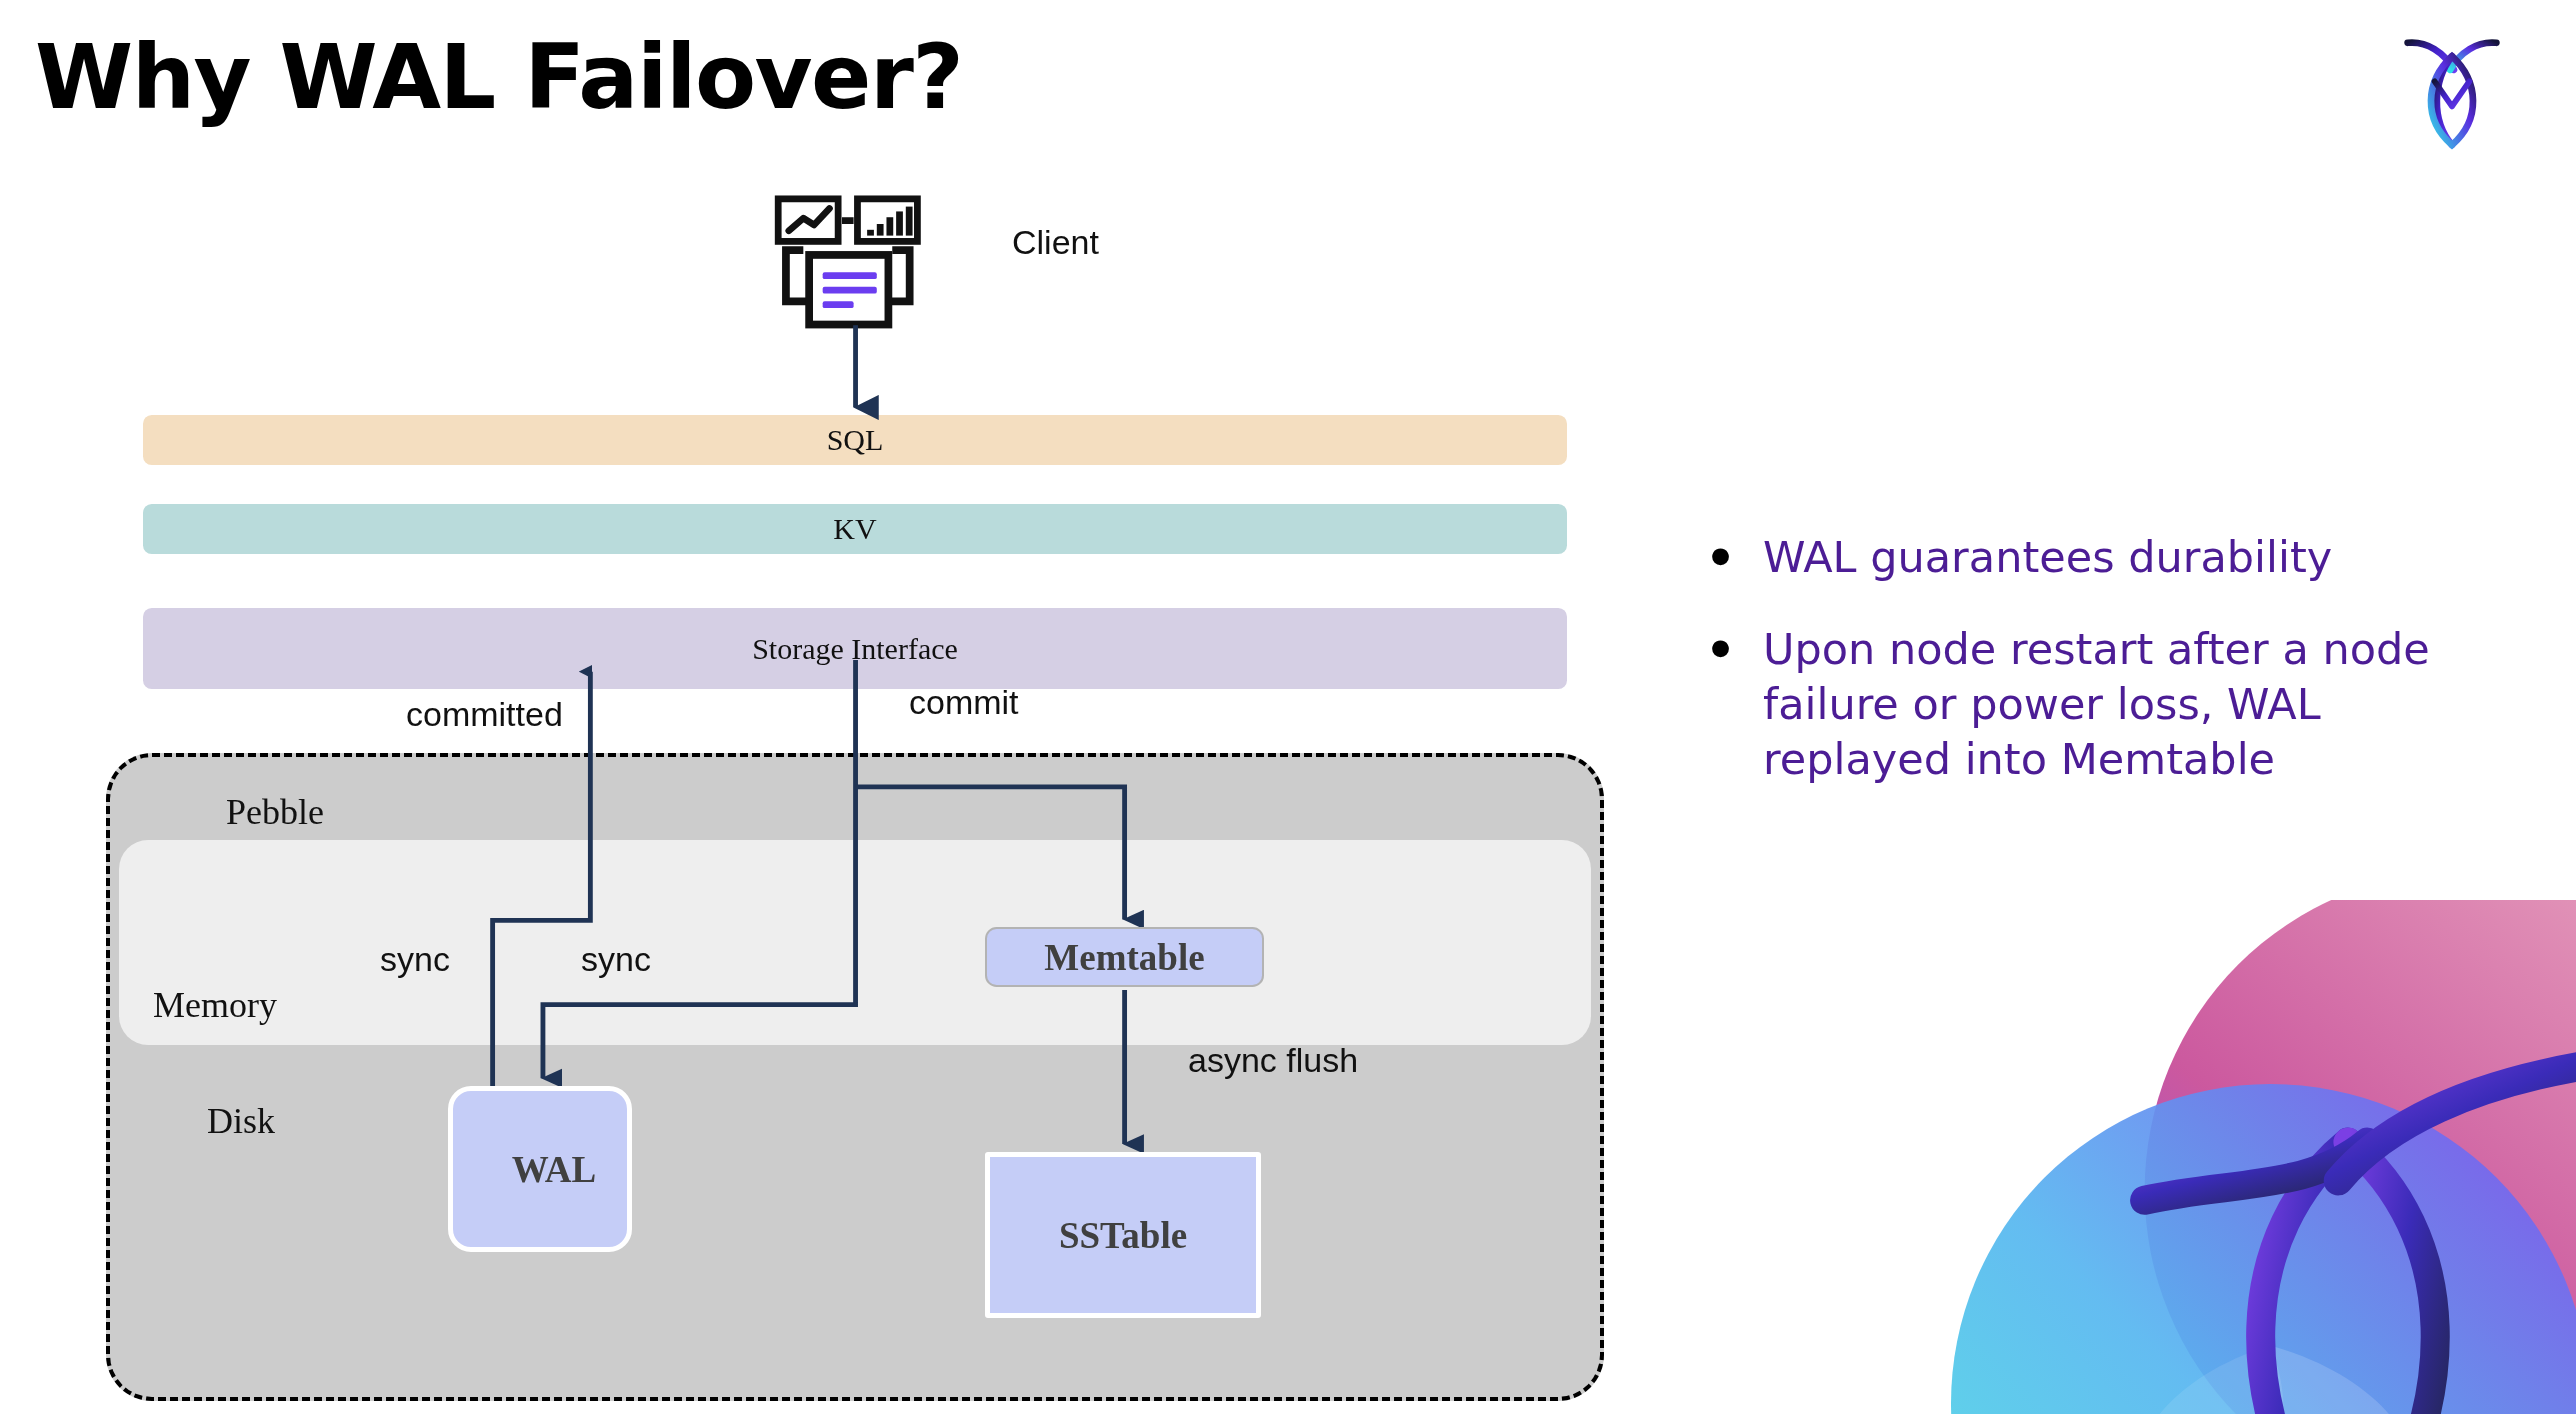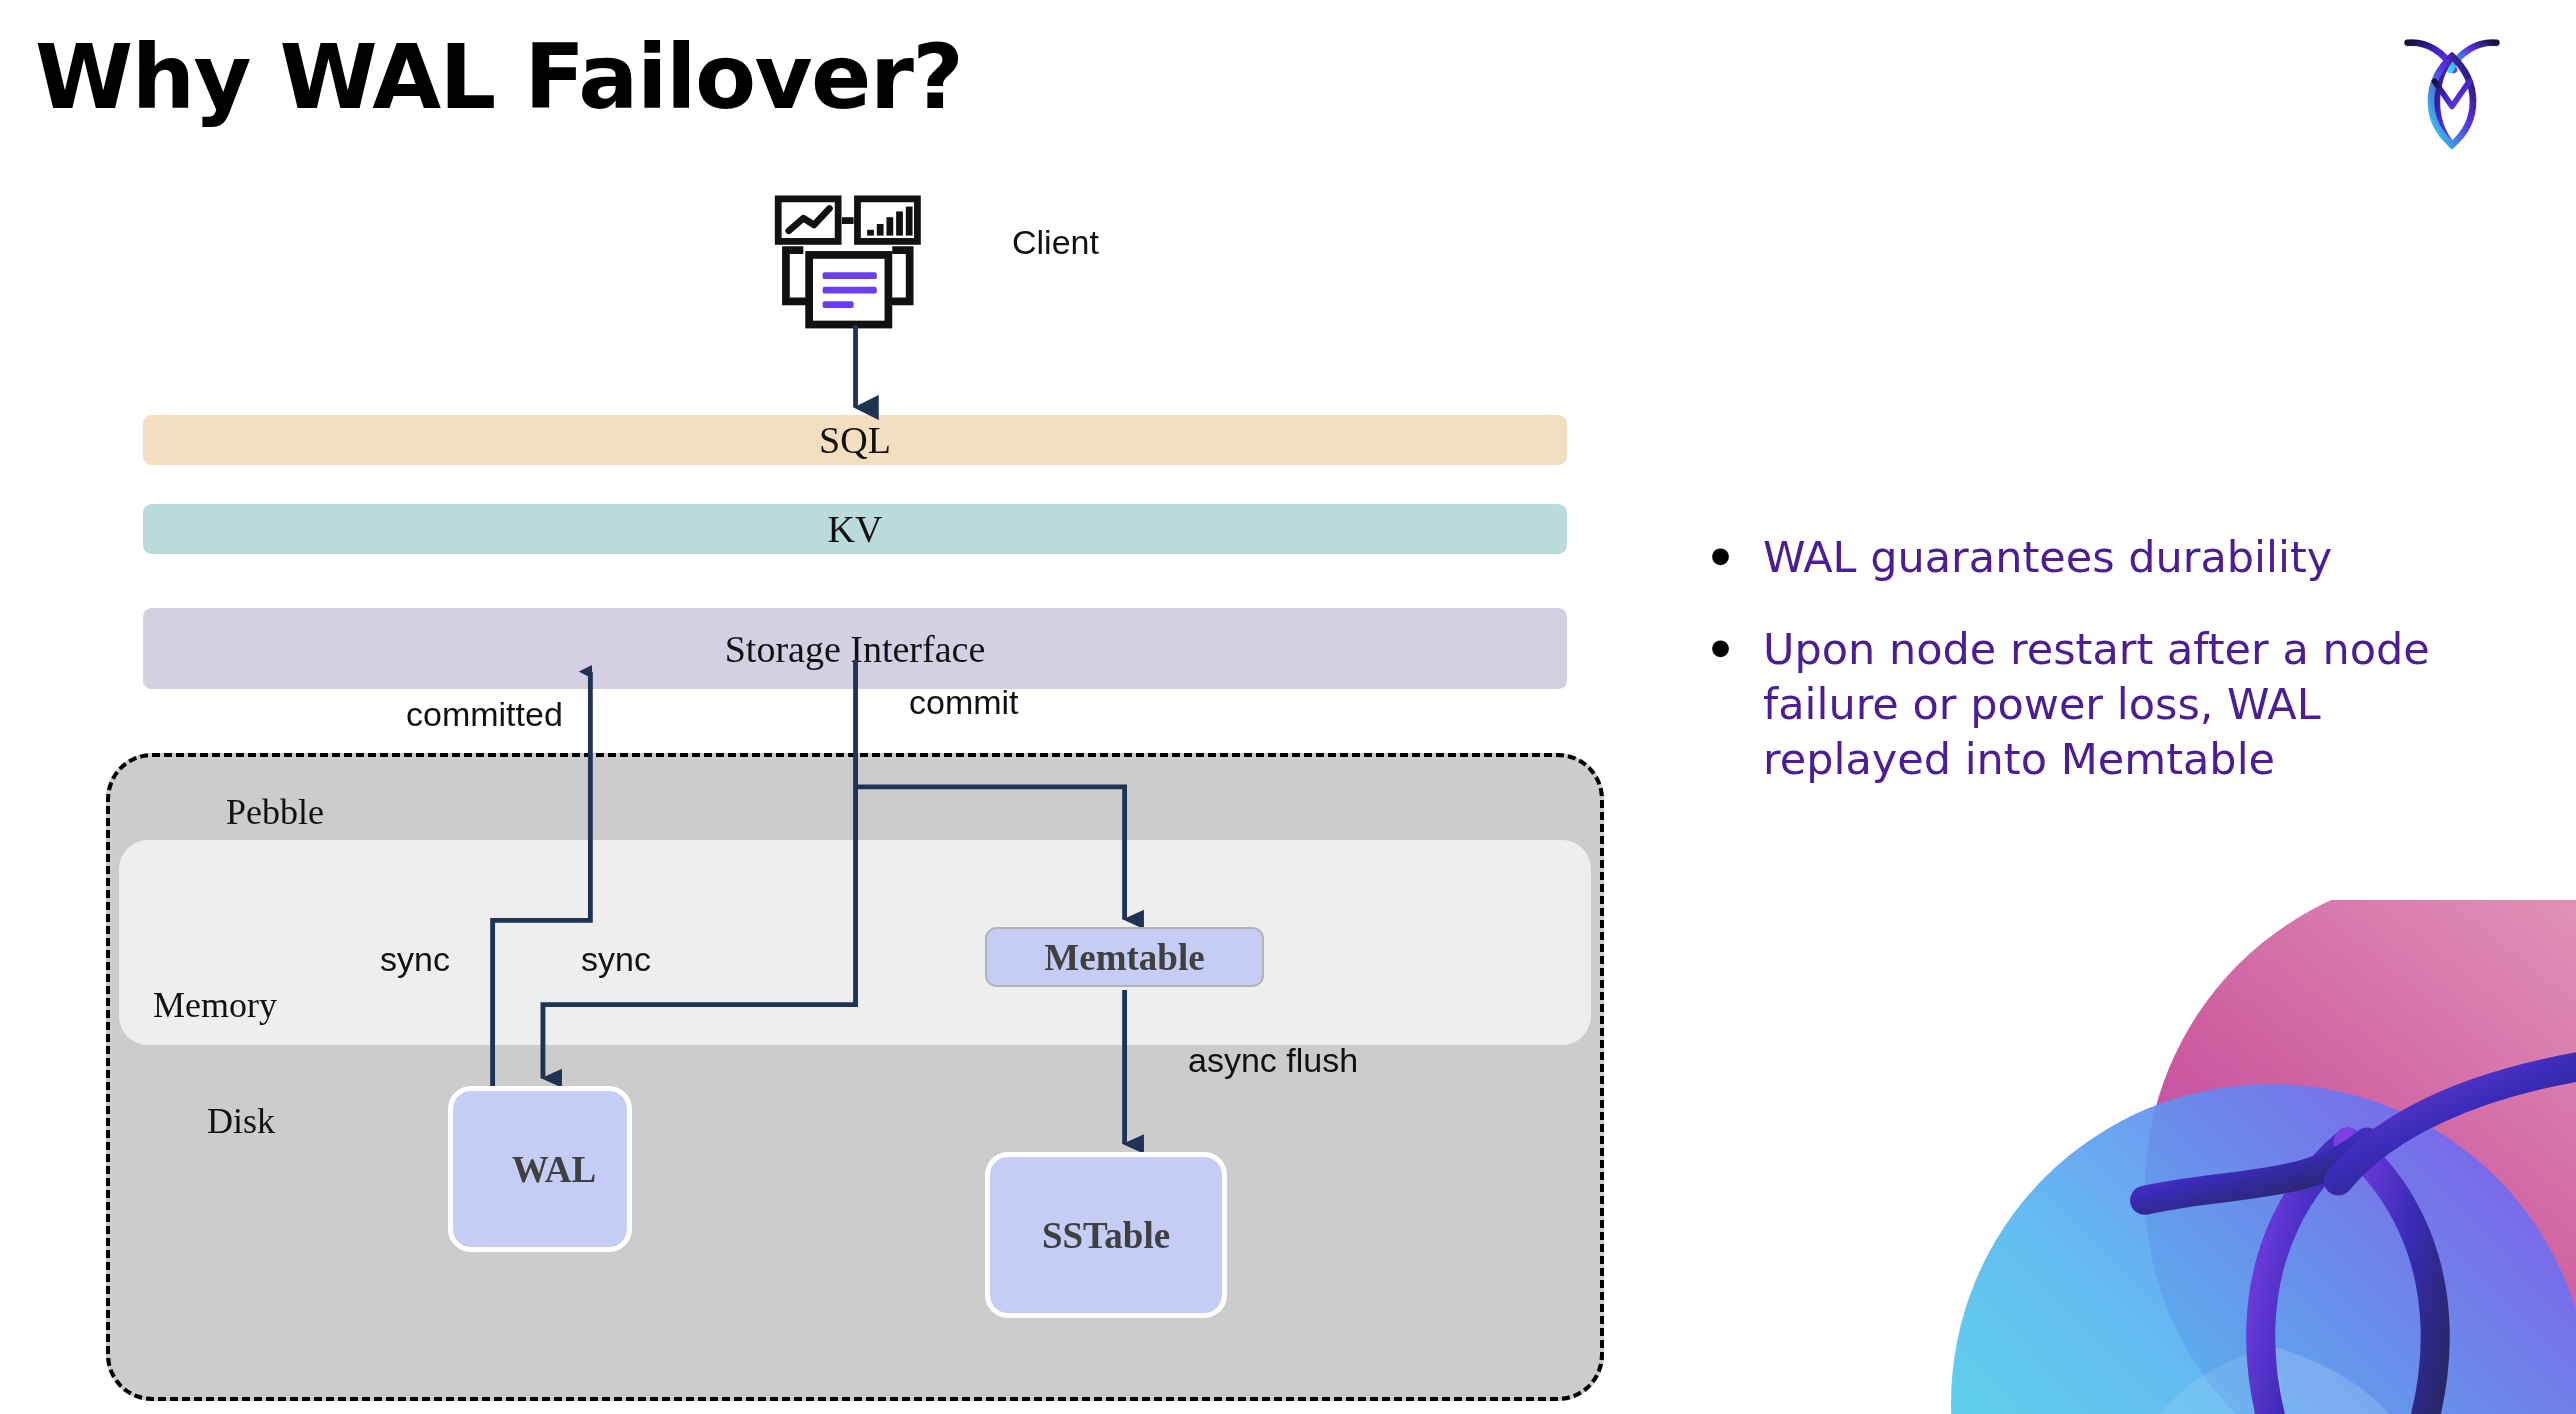--- a/index.html
+++ b/index.html
@@ -63,21 +63,21 @@
   }
 
   
   .layer-bar {
     position: absolute;
     border-radius: 8.7px;
     display: flex;
     align-items: center;
     justify-content: center;
     font-family: "Liberation Serif", serif;
-    font-size: 38px;
+    font-size: 30px;
     color: #111111;
     line-height: 1;
   }
   .bar-sql      { left: 143px; top: 415px; width: 1424px; height: 50px; background: #f4dec0; }
   .bar-kv       { left: 143px; top: 504px; width: 1424px; height: 50px; background: #b9dbdb; }
   .bar-storage  { left: 143px; top: 608px; width: 1424px; height: 81px; background: #d5cfe4; }
 
   
   .pebble-box {
     position: absolute;
@@ -129,22 +129,22 @@
   }
   .node-memtable {
     left: 985px; top: 927px; width: 279px; height: 60px;
     border: 2.9px solid #b3b3b3; border-radius: 11.6px;
   }
   .node-wal {
     left: 448px; top: 1086px; width: 184px; height: 166px;
     border: 5.8px solid #ffffff; border-radius: 23px; padding-left: 28px;
   }
   .node-sstable {
-    left: 985px; top: 1152px; width: 242px; height: 166px;
-    border: 5.8px solid #ffffff; border-radius: 23px;
+    left: 985px; top: 1152px; width: 276px; height: 166px;
+    border: 5.8px solid #ffffff; border-radius: 3px;
   }
 
   
   .edge-label {
     position: absolute;
     font-family: "Liberation Sans", sans-serif;
     font-size: 34px;
     color: #111111;
     line-height: 1;
     white-space: nowrap;

